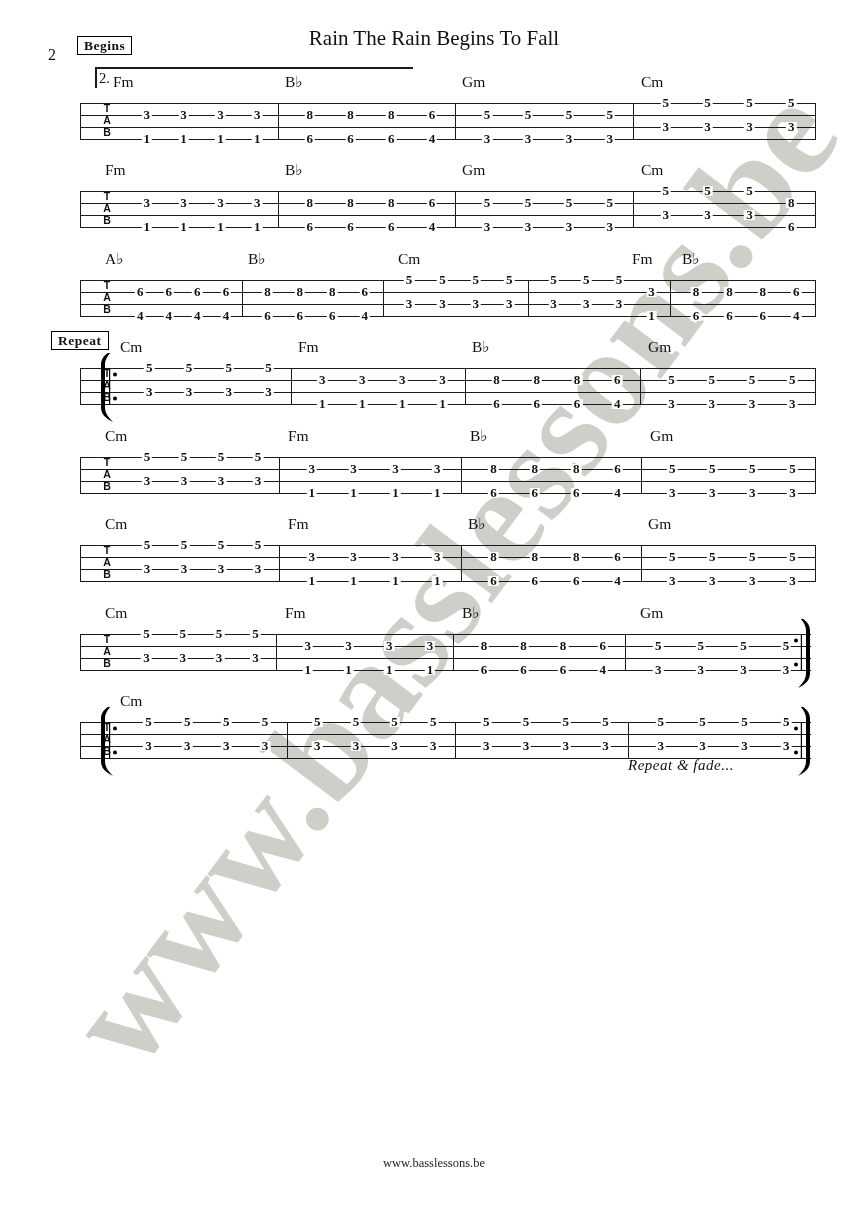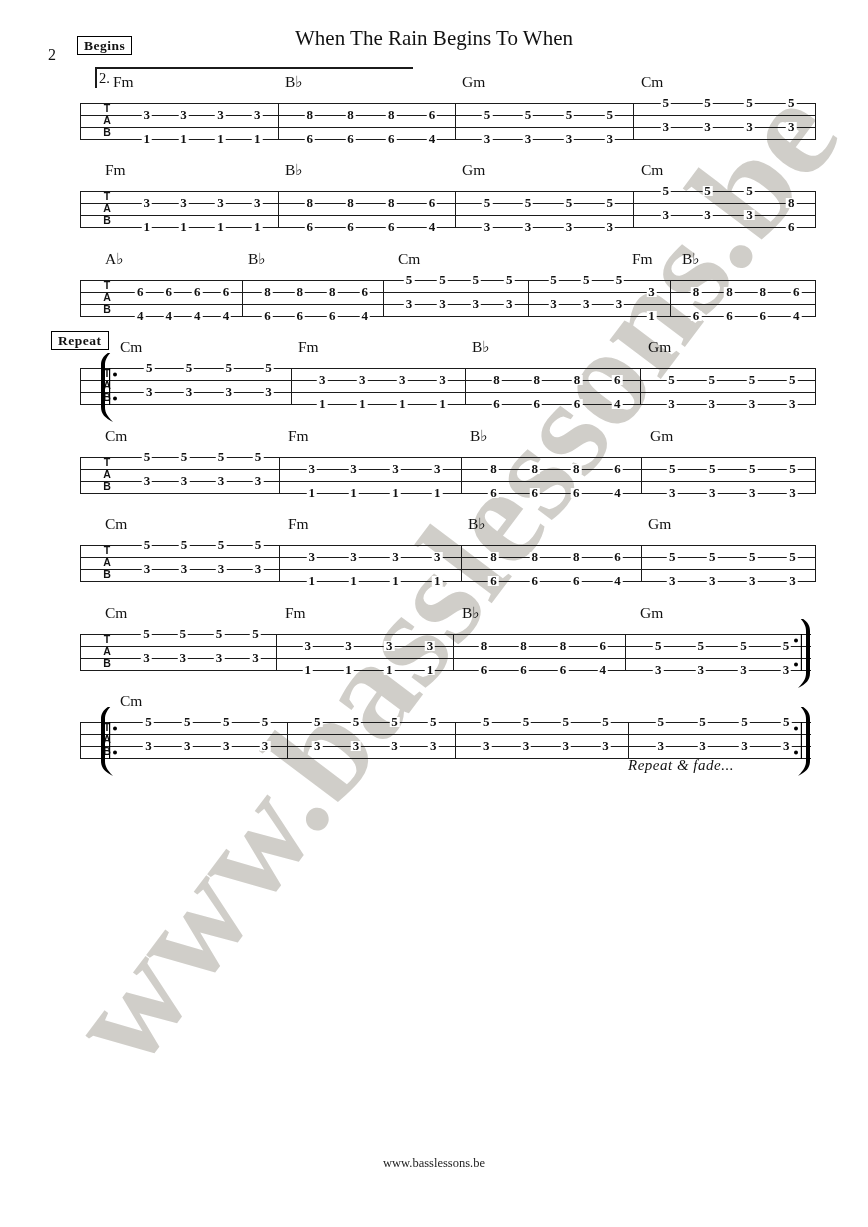--- a/index.html
+++ b/index.html
@@ -25,21 +25,21 @@
   .voltalabel{position:absolute;font-size:14.5px;line-height:14px;}
   .rpt{position:absolute;}
 </style>
 </head>
 <body>
 
 <div id="sheet">
   <div class="watermark">www.basslessons.be</div>
   <div class="pagenum">2</div>
   <div class="secbox" style="left:77px;top:36px;">Begins</div>
-  <div class="pagetitle">When The Rain Begins To When</div>
+  <div class="pagetitle">Rain The Rain Begins To Fall</div>
   <div class="secbox" style="left:51px;top:331px;">Repeat</div>
   <div id="staves-layer">
       <div class="hl" style="left: 80px; top: 103px; width: 736px;"></div>
       <div class="hl" style="left: 80px; top: 115px; width: 736px;"></div>
       <div class="hl" style="left: 80px; top: 127px; width: 736px;"></div>
       <div class="hl" style="left: 80px; top: 139px; width: 736px;"></div>
       <div class="vl" style="left: 80px; top: 103px; height: 37px;"></div>
       <div class="vl" style="left: 815px; top: 103px; height: 37px;"></div>
       <div class="vl" style="left: 278px; top: 103px; height: 37px;"></div>
       <div class="vl" style="left: 455px; top: 103px; height: 37px;"></div>

